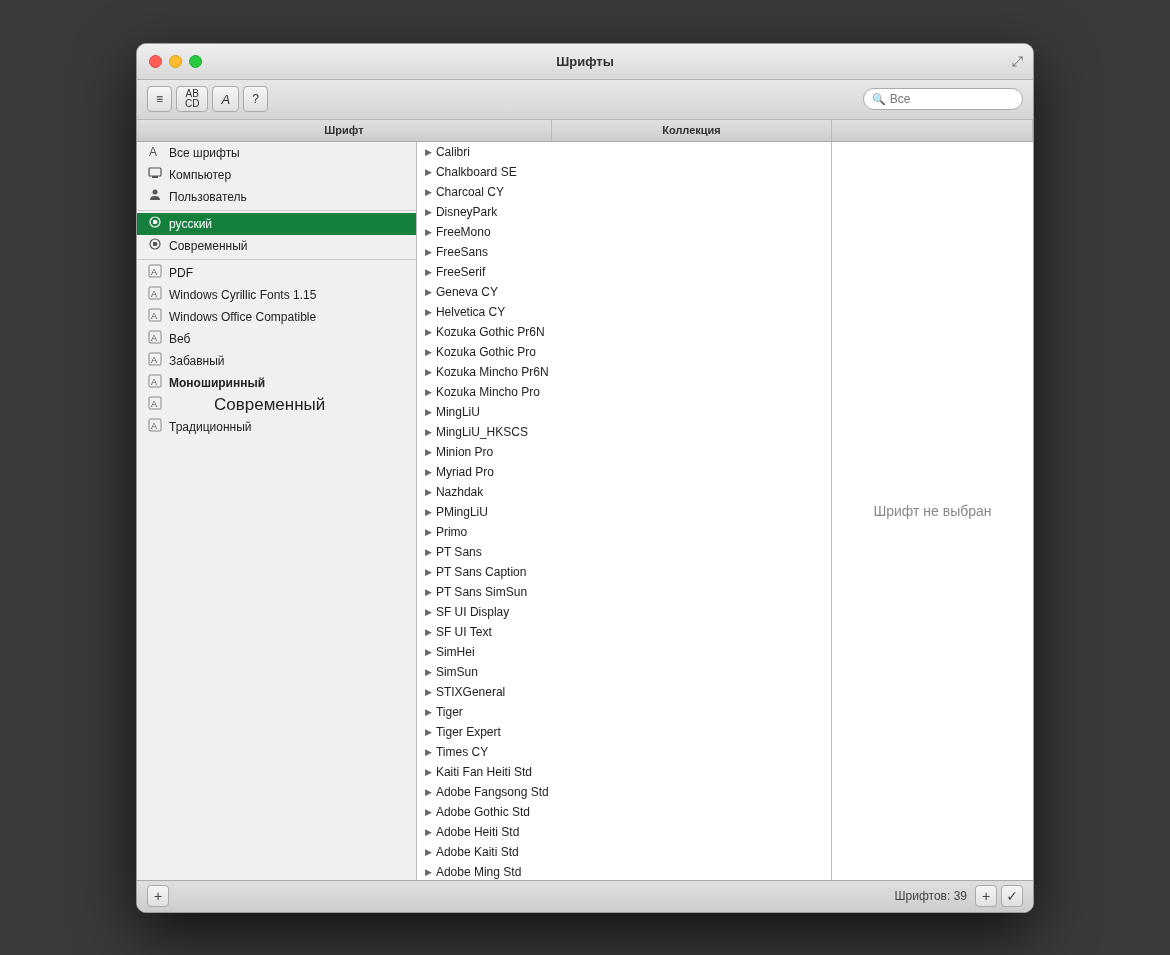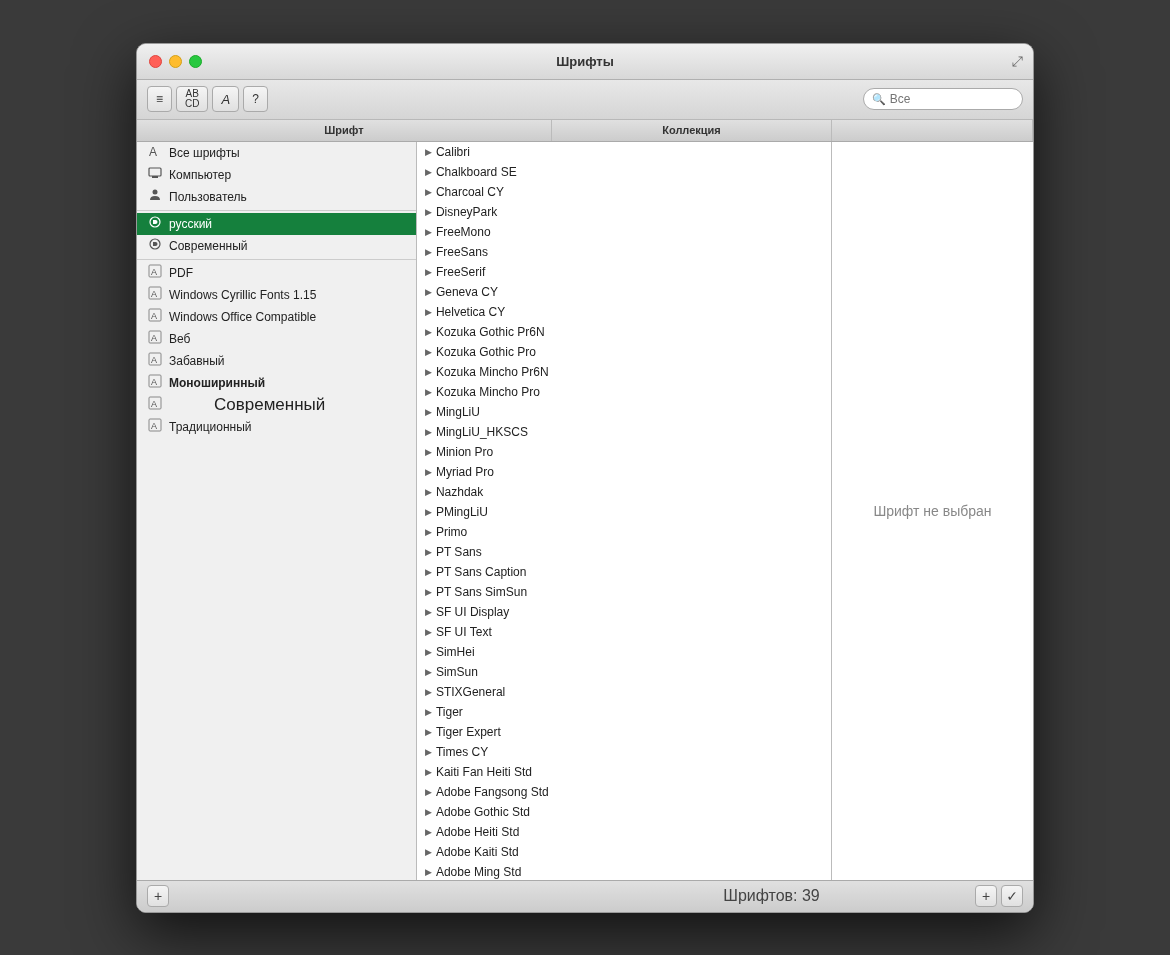--- a/index.html
+++ b/index.html
@@ -254,22 +254,22 @@
       display: flex;
       align-items: center;
       justify-content: center;
       cursor: pointer;
       font-size: 14px;
       color: #444;
     }
 
     .statusbar-count {
       flex: 1;
-      text-align: center;
-      font-size: 16px;
+      text-align: right;
+      font-size: 12px;
       color: #444;
     }
 
     .statusbar-right {
       display: flex;
       gap: 4px;
     }
 
     ::-webkit-scrollbar { width: 8px; }
     ::-webkit-scrollbar-track { background: #f0f0f0; }

